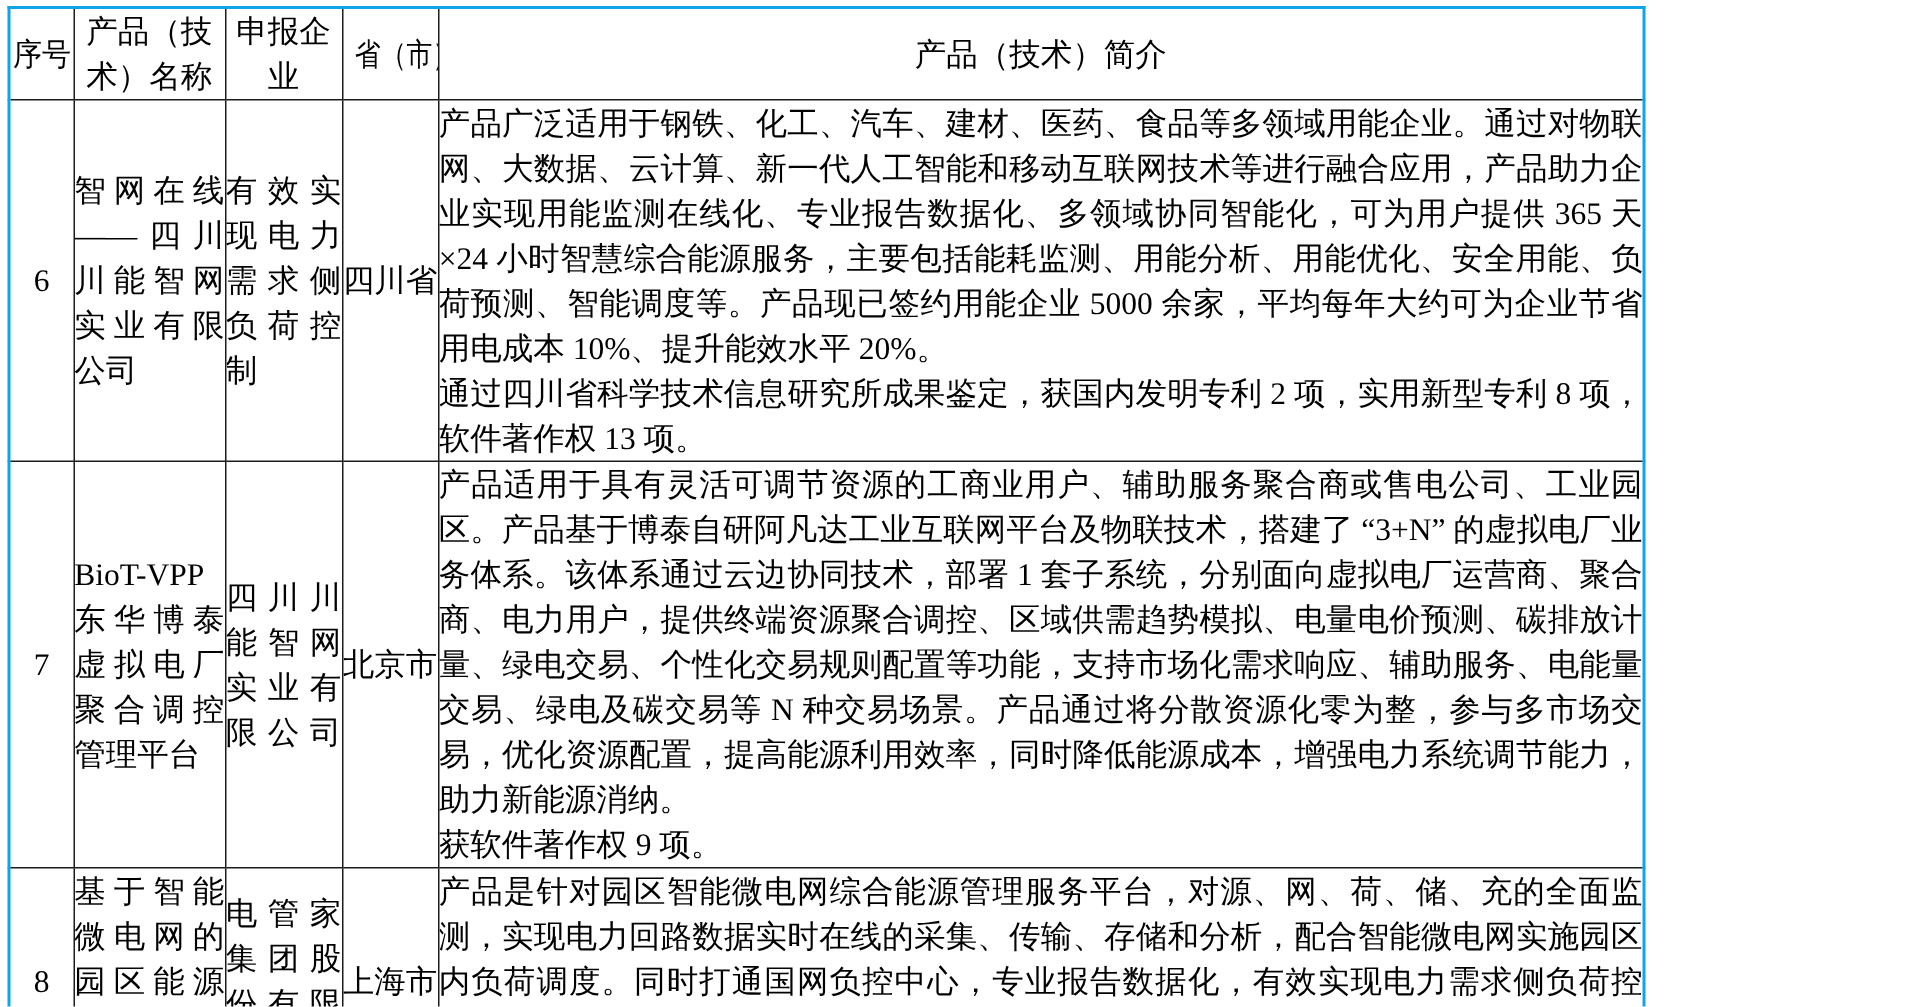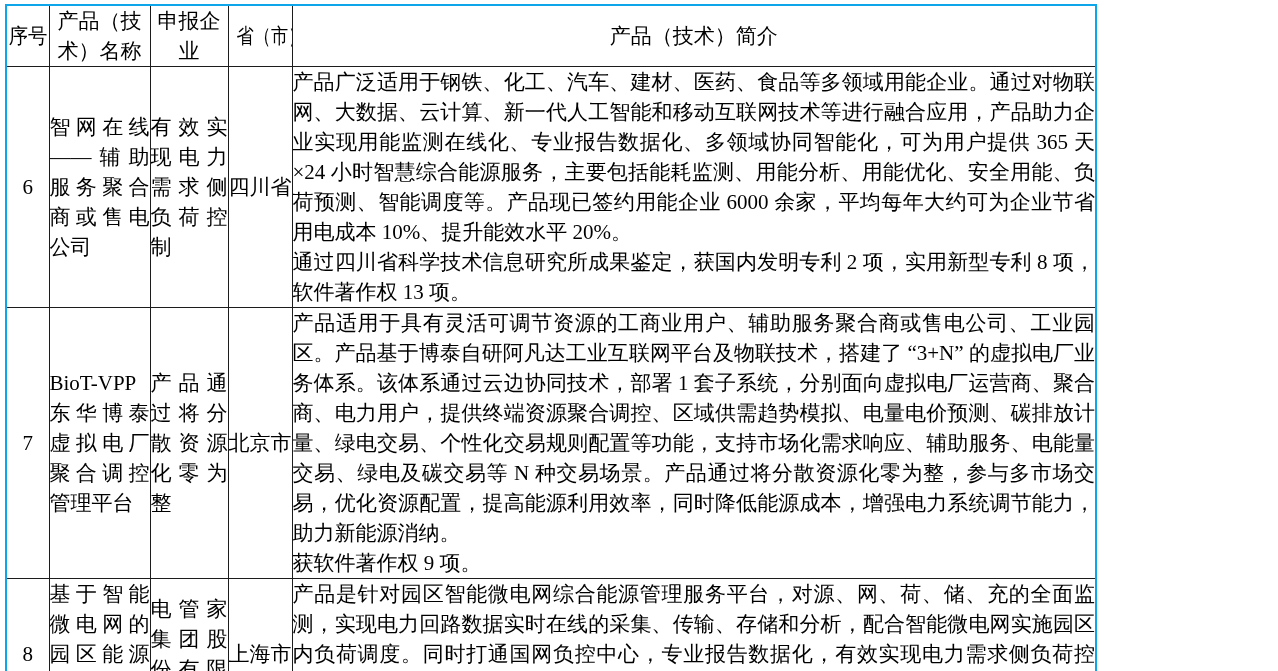--- a/index.html
+++ b/index.html
@@ -94,32 +94,32 @@
         <th class="th-cell"><span class="squeeze-no">序号</span></th>
         <th class="th-cell"><span>产品（技术）名称</span></th>
         <th class="th-cell"><span>申报企业</span></th>
         <th class="th-cell"><span class="squeeze">省（市）</span></th>
         <th class="th-cell"><span>产品（技术）简介</span></th>
       </tr>
     </thead>
     <tbody>
       <tr class="r6">
         <td class="no-cell">6</td>
-        <td class="name-cell">智网在线——辅助服务聚合商或售电公司</td>
+        <td class="name-cell">智网在线——四川川能智网实业有限公司</td>
         <td class="ent-cell">有效实现电力需求侧负荷控制</td>
         <td class="prov-cell">四川省</td>
         <td class="intro-cell">
-          <p>产品广泛适用于钢铁、化工、汽车、建材、医药、食品等多领域用能企业。通过对物联网、大数据、云计算、新一代人工智能和移动互联网技术等进行融合应用，产品助力企业实现用能监测在线化、专业报告数据化、多领域协同智能化，可为用户提供 365 天×24 小时智慧综合能源服务，主要包括能耗监测、用能分析、用能优化、安全用能、负荷预测、智能调度等。产品现已签约用能企业 6000 余家，平均每年大约可为企业节省用电成本 10%、提升能效水平 20%。</p>
+          <p>产品广泛适用于钢铁、化工、汽车、建材、医药、食品等多领域用能企业。通过对物联网、大数据、云计算、新一代人工智能和移动互联网技术等进行融合应用，产品助力企业实现用能监测在线化、专业报告数据化、多领域协同智能化，可为用户提供 365 天×24 小时智慧综合能源服务，主要包括能耗监测、用能分析、用能优化、安全用能、负荷预测、智能调度等。产品现已签约用能企业 5000 余家，平均每年大约可为企业节省用电成本 10%、提升能效水平 20%。</p>
           <p>通过四川省科学技术信息研究所成果鉴定，获国内发明专利 2 项，实用新型专利 8 项，软件著作权 13 项。</p>
         </td>
       </tr>
       <tr class="r7">
         <td class="no-cell">7</td>
         <td class="name-cell">BioT-VPP东华博泰虚拟电厂聚合调控管理平台</td>
-        <td class="ent-cell">产品通过将分散资源化零为整</td>
+        <td class="ent-cell">四川川能智网实业有限公司</td>
         <td class="prov-cell">北京市</td>
         <td class="intro-cell">
           <p>产品适用于具有灵活可调节资源的工商业用户、辅助服务聚合商或售电公司、工业园区。产品基于博泰自研阿凡达工业互联网平台及物联技术，搭建了 “3+N” 的虚拟电厂业务体系。该体系通过云边协同技术，部署 1 套子系统，分别面向虚拟电厂运营商、聚合商、电力用户，提供终端资源聚合调控、区域供需趋势模拟、电量电价预测、碳排放计量、绿电交易、个性化交易规则配置等功能，支持市场化需求响应、辅助服务、电能量交易、绿电及碳交易等 N 种交易场景。产品通过将分散资源化零为整，参与多市场交易，优化资源配置，提高能源利用效率，同时降低能源成本，增强电力系统调节能力，助力新能源消纳。</p>
           <p>获软件著作权 9 项。</p>
         </td>
       </tr>
       <tr class="r8">
         <td class="no-cell">8</td>
         <td class="name-cell">基于智能微电网的园区能源管理服务平台</td>
         <td class="ent-cell">电管家集团股份有限公司</td>

